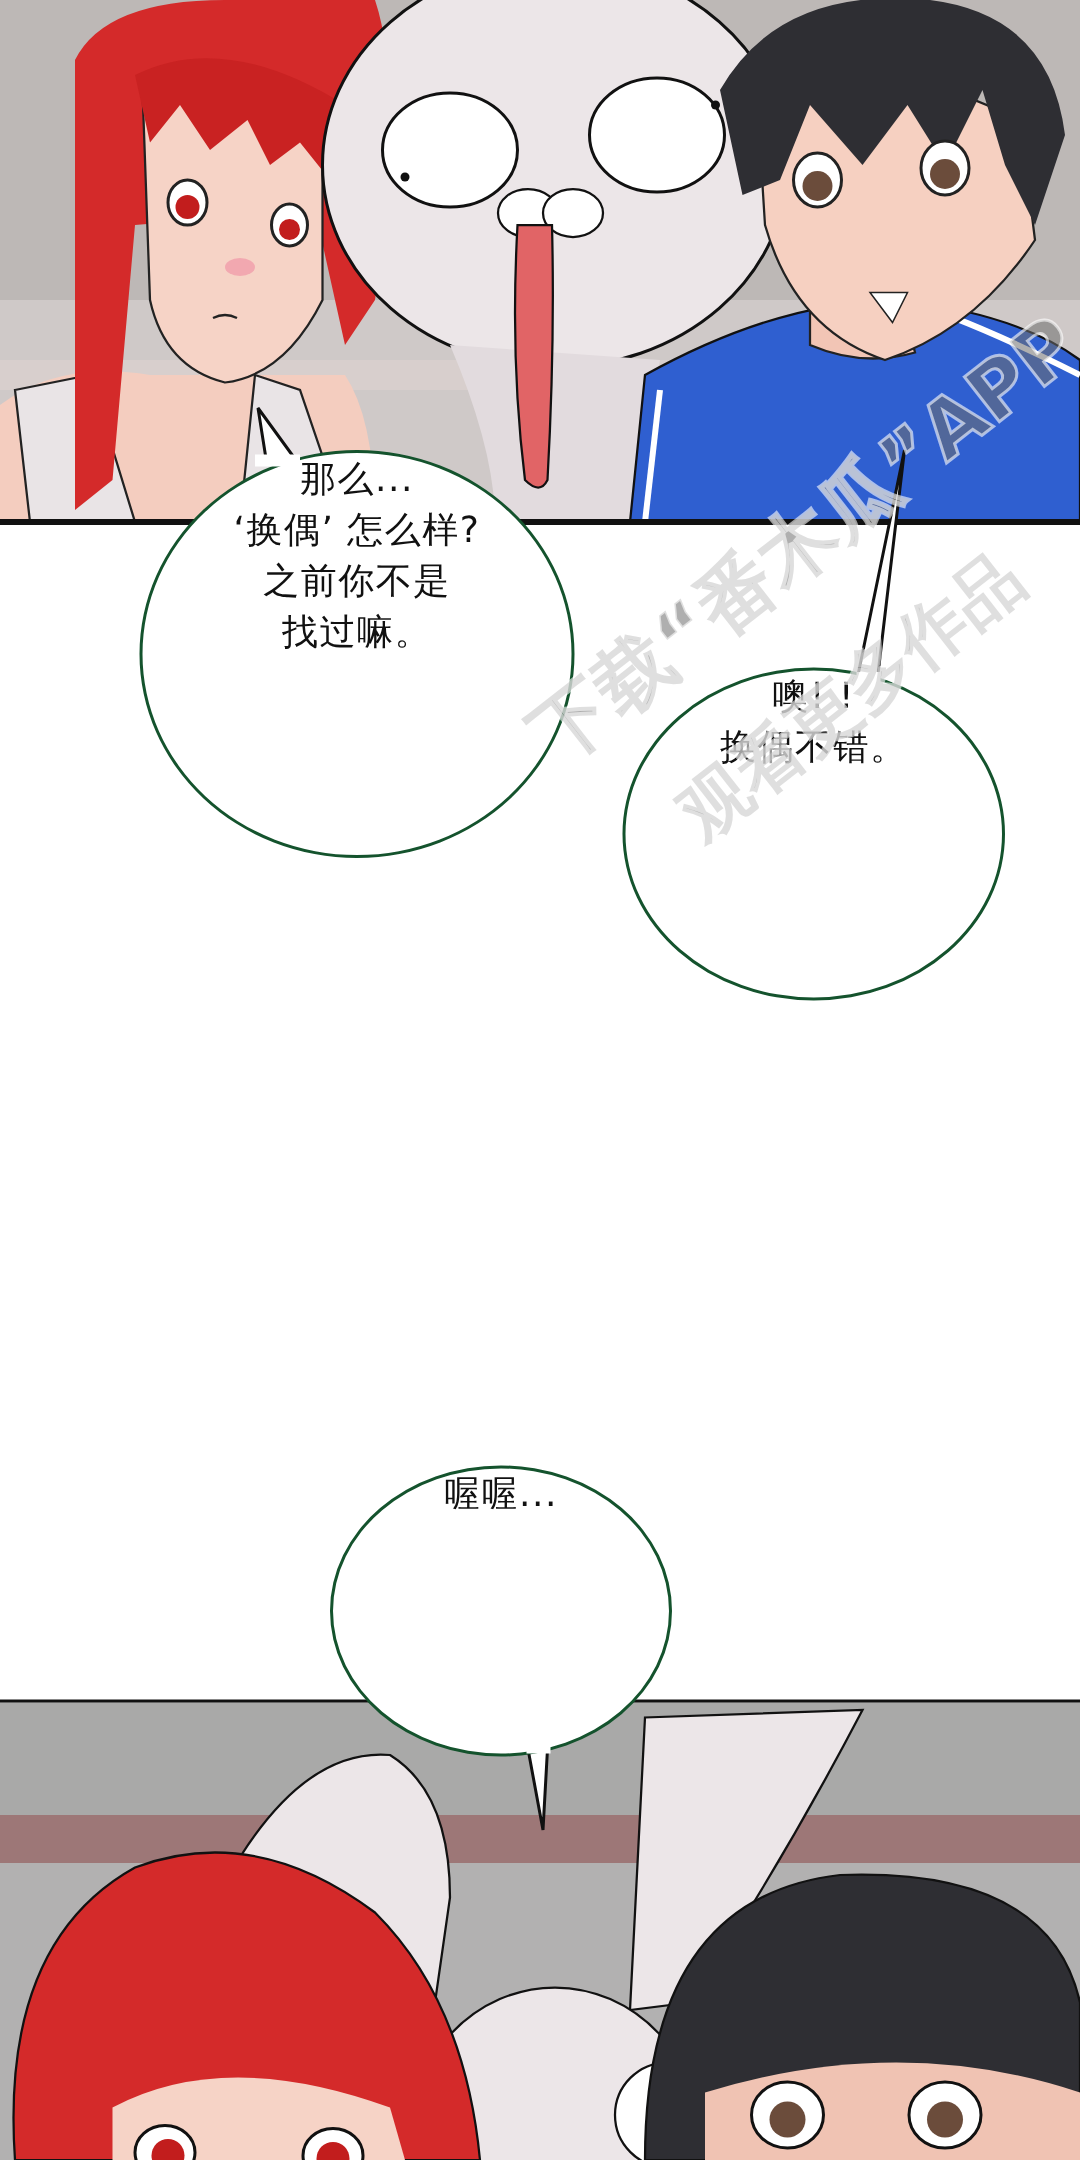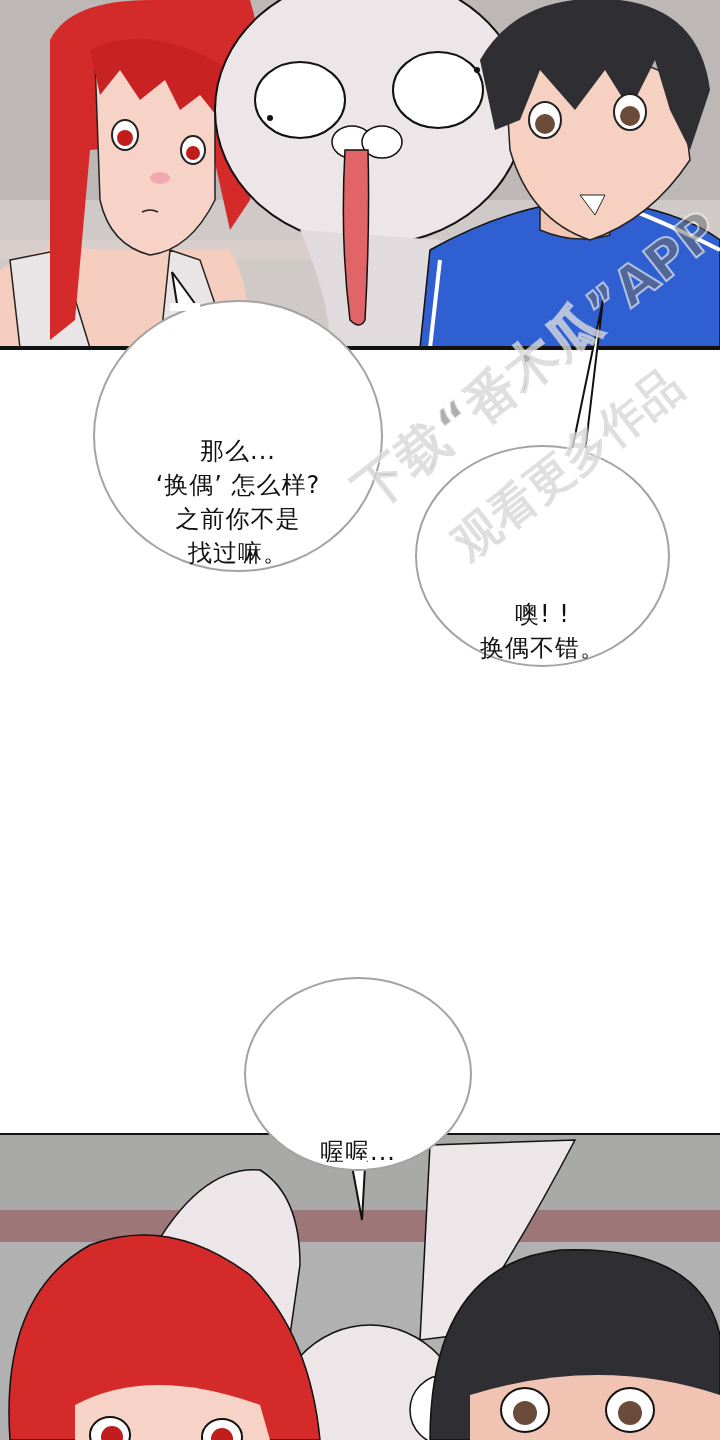--- a/index.html
+++ b/index.html
@@ -7,22 +7,22 @@
     body { position: relative; font-family: "DejaVu Sans", sans-serif; }
 
     .panel { position: absolute; left: 0; width: 720px; overflow: hidden; }
     .panel-top { top: 0; height: 348px; background: #c9c3c2; }
     .panel-bottom { top: 1135px; height: 305px; background: #a9a9a8; }
     .border-line { position: absolute; left: 0; width: 720px; height: 4px; background: #111; }
 
     svg.art { position: absolute; left: 0; top: 0; }
 
     .bubble {
-      position: absolute; background: #fff; border: 2px solid #a3a3a3; border-radius: 50%;
-      display: flex; align-items: flex-end; justify-content: center; text-align: center;
+      position: absolute; background: #fff; border: 2px solid #14532d; border-radius: 50%;
+      display: flex; align-items: flex-start; justify-content: center; text-align: center;
     }
     .bubble-text {
       font-size: 24px; line-height: 34px; color: #111; white-space: pre-line; letter-spacing: 1px;
     }
     .watermark {
       position: absolute; color: rgba(110,110,110,0.55); font-weight: bold;
       transform-origin: left top; white-space: nowrap;
       -webkit-text-stroke: 2px rgba(255,255,255,0.6);
     }
   </style>
@@ -125,19 +125,19 @@
 </div>
 
 <div style="position:absolute; left:170px; top:303px; width:30px; height:8px; background:#fff;"></div>
 
 <div class="bubble" style="left:415px; top:445px; width:255px; height:222px;">
   <span class="bubble-text">噢! !
 换偶不错。</span>
 </div>
 <div style="position:absolute; left:571px; top:448px; width:16px; height:8px; background:#fff;"></div>
 
-<div class="bubble" style="left:244px; top:977px; width:228px; height:194px;">
+<div class="bubble" style="left:220px; top:977px; width:228px; height:194px;">
   <span class="bubble-text">喔喔...</span>
 </div>
 <div style="position:absolute; left:351px; top:1160px; width:16px; height:9px; background:#fff;"></div>
 
 <div class="watermark" style="left:340px; top:470px; font-size:52px; transform: rotate(-38deg);">下载“番木瓜”APP</div>
 <div class="watermark" style="left:440px; top:525px; font-size:46px; transform: rotate(-38deg);">观看更多作品</div>
 
 </body></html>

